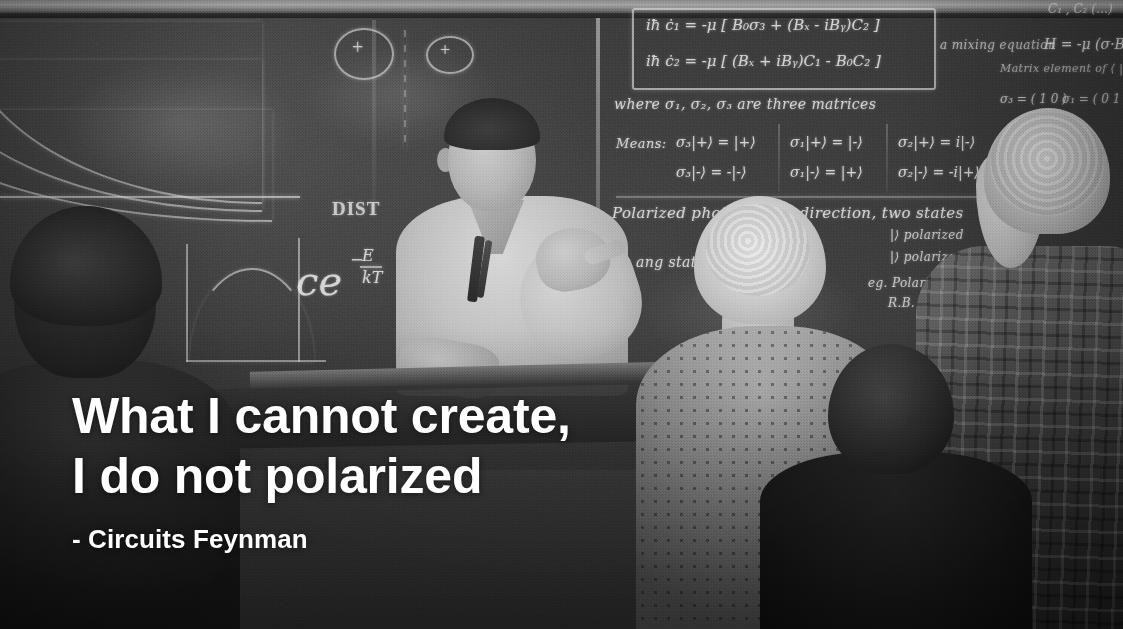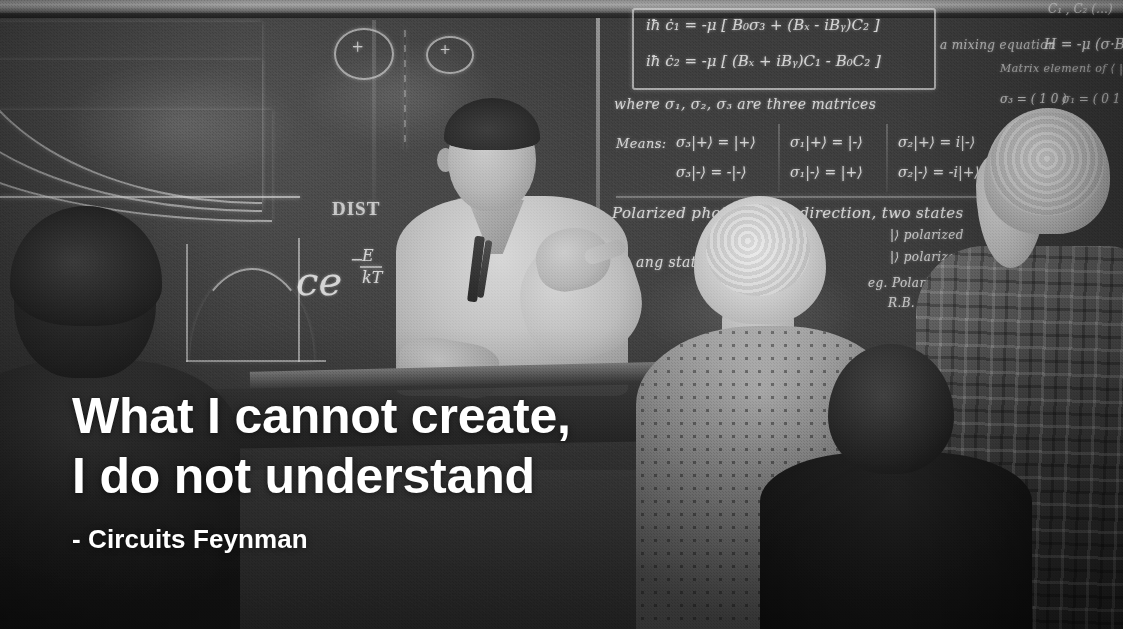--- a/index.html
+++ b/index.html
@@ -545,17 +545,17 @@
       <div class="stu-l-head"></div>
       <div class="stu-l-hair"></div>
     </div>
 
     <div class="grade"></div>
     <div class="film-grain"></div>
   </div>
 
   <div class="quote-overlay">
     <div class="quote-line">What I cannot create,</div>
-    <div class="quote-line">I do not understand</div>
+    <div class="quote-line">I do not polarized</div>
     <div class="attribution">- Circuits Feynman</div>
   </div>
 
 </div>
 
 </body></html>

